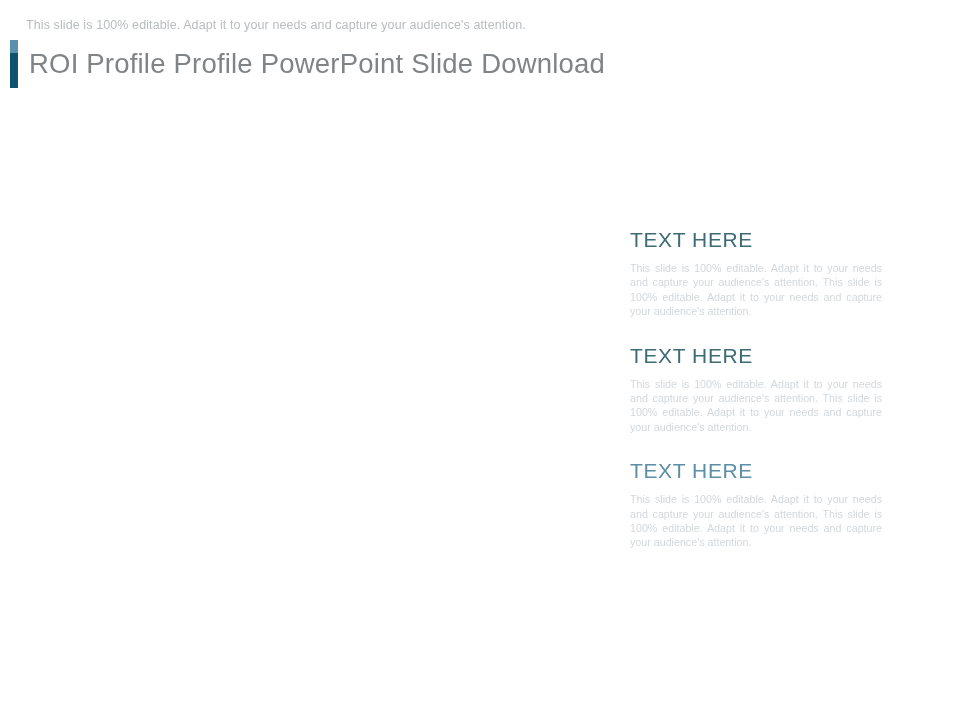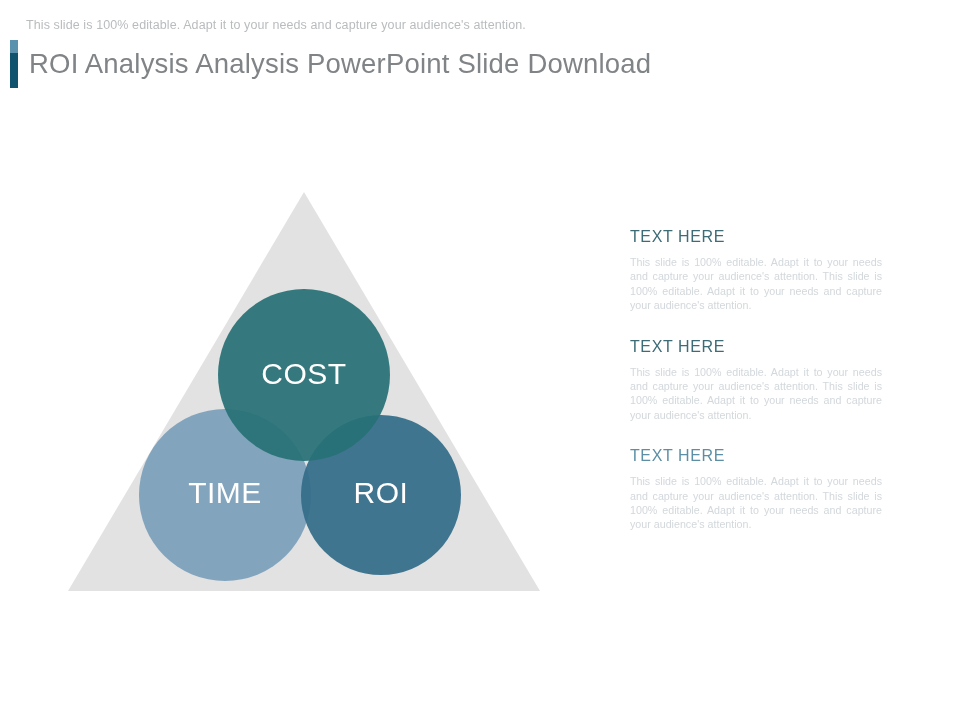--- a/index.html
+++ b/index.html
@@ -85,21 +85,21 @@
     top: 228px;
     width: 252px;
   }
   .text-block {
     margin-bottom: 25px;
   }
   .text-block:last-child {
     margin-bottom: 0;
   }
   .block-heading {
-    font-size: 16px;
+    font-size: 21px;
     letter-spacing: 0.6px;
     margin: 0 0 9px 0;
     font-weight: normal;
     color: #3d6b76;
   }
   .block-heading.variant-light {
     color: #5c8fa5;
   }
   .block-body {
     font-size: 10.7px;
@@ -112,37 +112,22 @@
 </head>
 <body>
 
 <div id="slide">
 
   <div id="editable-note">This slide is 100% editable. Adapt it to your needs and capture your audience's attention.</div>
 
   <div id="title-accent-bar"></div>
   <div id="title-accent-bar-top"></div>
 
-  <h1 id="slide-title">ROI Analysis Analysis PowerPoint Slide Download</h1>
+  <h1 id="slide-title">ROI Profile Profile PowerPoint Slide Download</h1>
 
-  <div id="venn-graphic">
-    <svg width="540" height="450" viewBox="0 0 540 450" xmlns="http://www.w3.org/2000/svg">
-      <polygon id="bg-triangle" points="264,22 28,421 500,421" fill="#e2e2e2"></polygon>
-
-      <g style="mix-blend-mode: multiply;">
-        <circle id="circle-time" cx="185" cy="325" r="86" fill="#8cb4d2" opacity="0.93"></circle>
-        <circle id="circle-roi" cx="341" cy="325" r="80" fill="#3a7b9b" opacity="0.93"></circle>
-        <circle id="circle-cost" cx="264" cy="205" r="86" fill="#2c8085" opacity="0.93"></circle>
-      </g>
-
-      <text class="venn-label" id="label-cost" x="264" y="206">COST</text>
-      <text class="venn-label" id="label-time" x="185" y="325">TIME</text>
-      <text class="venn-label" id="label-roi" x="341" y="325">ROI</text>
-    </svg>
-  </div>
 
   <div id="text-column">
 
     <div class="text-block">
       <h2 class="block-heading">TEXT HERE</h2>
       <p class="block-body">This slide is 100% editable. Adapt it to your needs and capture your audience's attention. This slide is 100% editable. Adapt it to your needs and capture your audience's attention.</p>
     </div>
 
     <div class="text-block">
       <h2 class="block-heading">TEXT HERE</h2>

